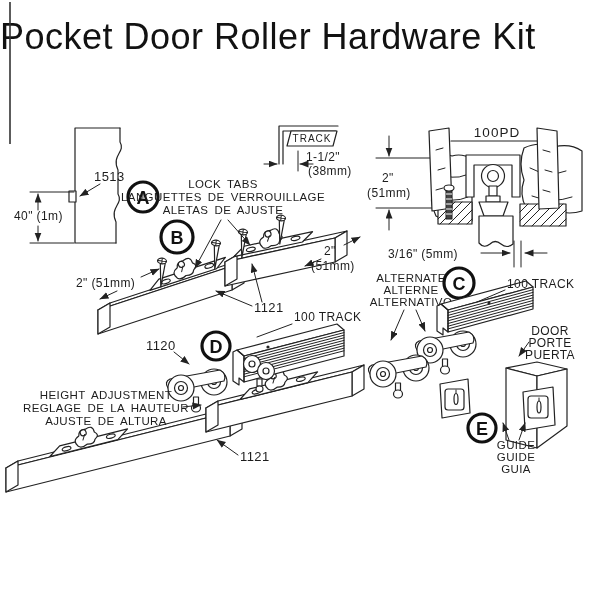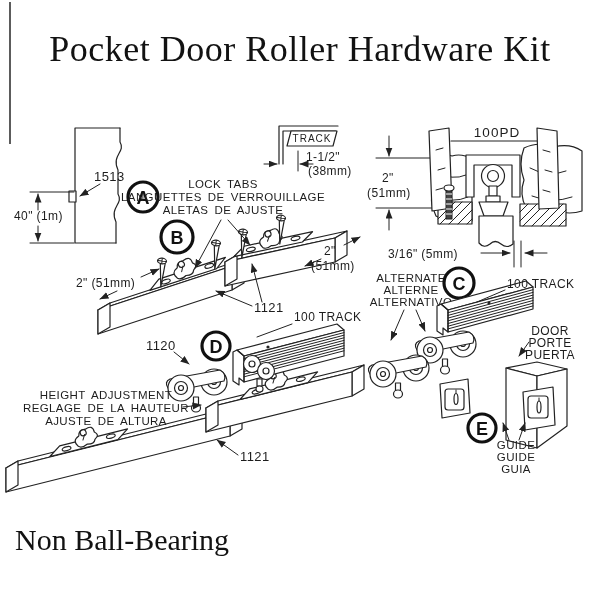--- a/index.html
+++ b/index.html
@@ -1,17 +1,17 @@
 <!DOCTYPE html>
 <html><head>
 <meta charset="utf-8">
 <style>
   html,body{margin:0;padding:0;background:#fff;}
   .page{position:relative;width:600px;height:600px;background:#fff;overflow:hidden;font-family:"Liberation Sans",sans-serif;}
-  .title{position:absolute;top:28px;left:0;width:100%;text-align:center;font-family:Liberation Serif, serif;font-size:36px;color:#121212;letter-spacing:.5px;white-space:nowrap;}
+  .title{position:absolute;top:16px;left:0;width:100%;font-family:Liberation Sans, sans-serif;font-size:36px;color:#121212;letter-spacing:.5px;white-space:nowrap;}
   .footer{position:absolute;left:15px;top:522px;font-family:"Liberation Serif",serif;font-size:30px;line-height:36px;color:#121212;}
   svg.diagram{position:absolute;top:0;left:0;}
   svg text{font-family:"Liberation Sans",sans-serif;fill:#1d1d1d;letter-spacing:.4px;}
   .s10{font-size:10px;letter-spacing:1px;}
   .s11{font-size:11.5px;word-spacing:2.5px;}
   .s12{font-size:12px;}
   .s13{font-size:13px;}
   .s14{font-size:13.5px;letter-spacing:1px;}
   .mid{text-anchor:middle;}
   .bal{font-size:18px;font-weight:bold;text-anchor:middle;fill:#111;letter-spacing:0;}
@@ -296,16 +296,15 @@
       <text x="482" y="434.5" class="bal">E</text>
       <text x="516" y="449" class="s11 mid">GUIDE</text>
       <text x="516" y="461" class="s11 mid">GUIDE</text>
       <text x="516" y="473" class="s11 mid">GUIA</text>
       <line x1="509" y1="440" x2="503" y2="423" class="thin" marker-end="url(#ah)"></line>
       <line x1="519" y1="440" x2="525" y2="423" class="thin" marker-end="url(#ah)"></line>
     </g>
   </svg>
 
   <div class="footer">
-    <div>Non Ball-Bearing</div>
   </div>
 
 </div>
 
 </body></html>

